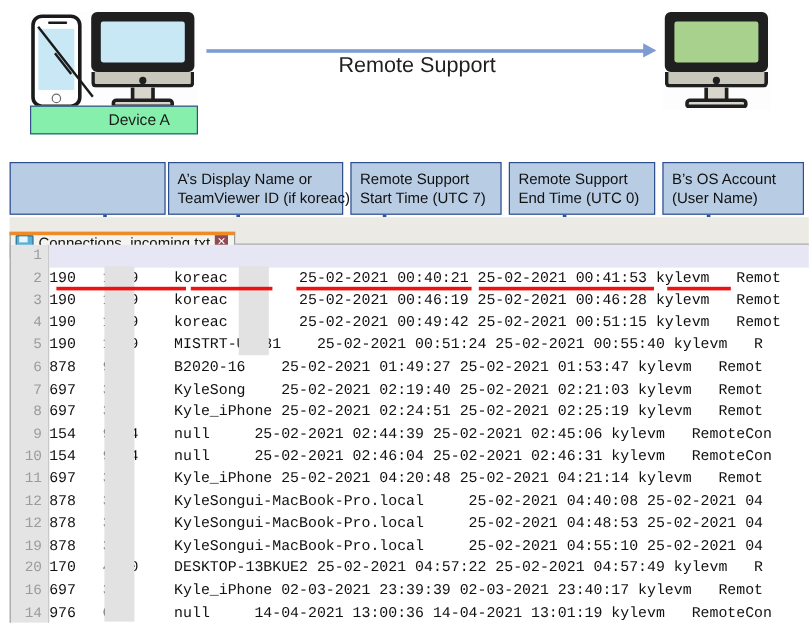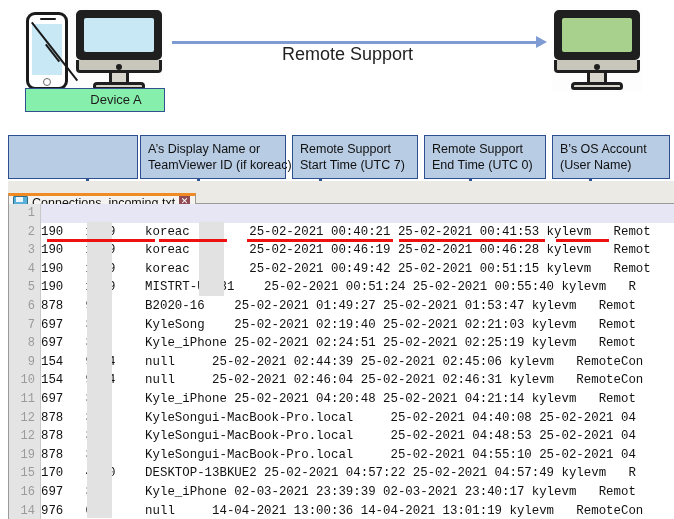--- a/index.html
+++ b/index.html
@@ -175,21 +175,21 @@
           <div>5</div>
           <div>6</div>
           <div>7</div>
           <div>8</div>
           <div>9</div>
           <div>10</div>
           <div>11</div>
           <div>12</div>
           <div>12</div>
           <div>19</div>
-          <div>15</div>
+          <div>20</div>
           <div>16</div>
           <div>14</div>
         </div>
       <div class="topline"></div>
       <div class="code" id="codelines">
           <div class="crow first"></div>
           <div class="crow">190   1189    koreac        25-02-2021 00:40:21 25-02-2021 00:41:53 kylevm   Remot</div>
           <div class="crow">190   1189    koreac        25-02-2021 00:46:19 25-02-2021 00:46:28 kylevm   Remot</div>
           <div class="crow">190   1189    koreac        25-02-2021 00:49:42 25-02-2021 00:51:15 kylevm   Remot</div>
           <div class="crow">190   1189    MISTRT-UX581    25-02-2021 00:51:24 25-02-2021 00:55:40 kylevm   R</div>

